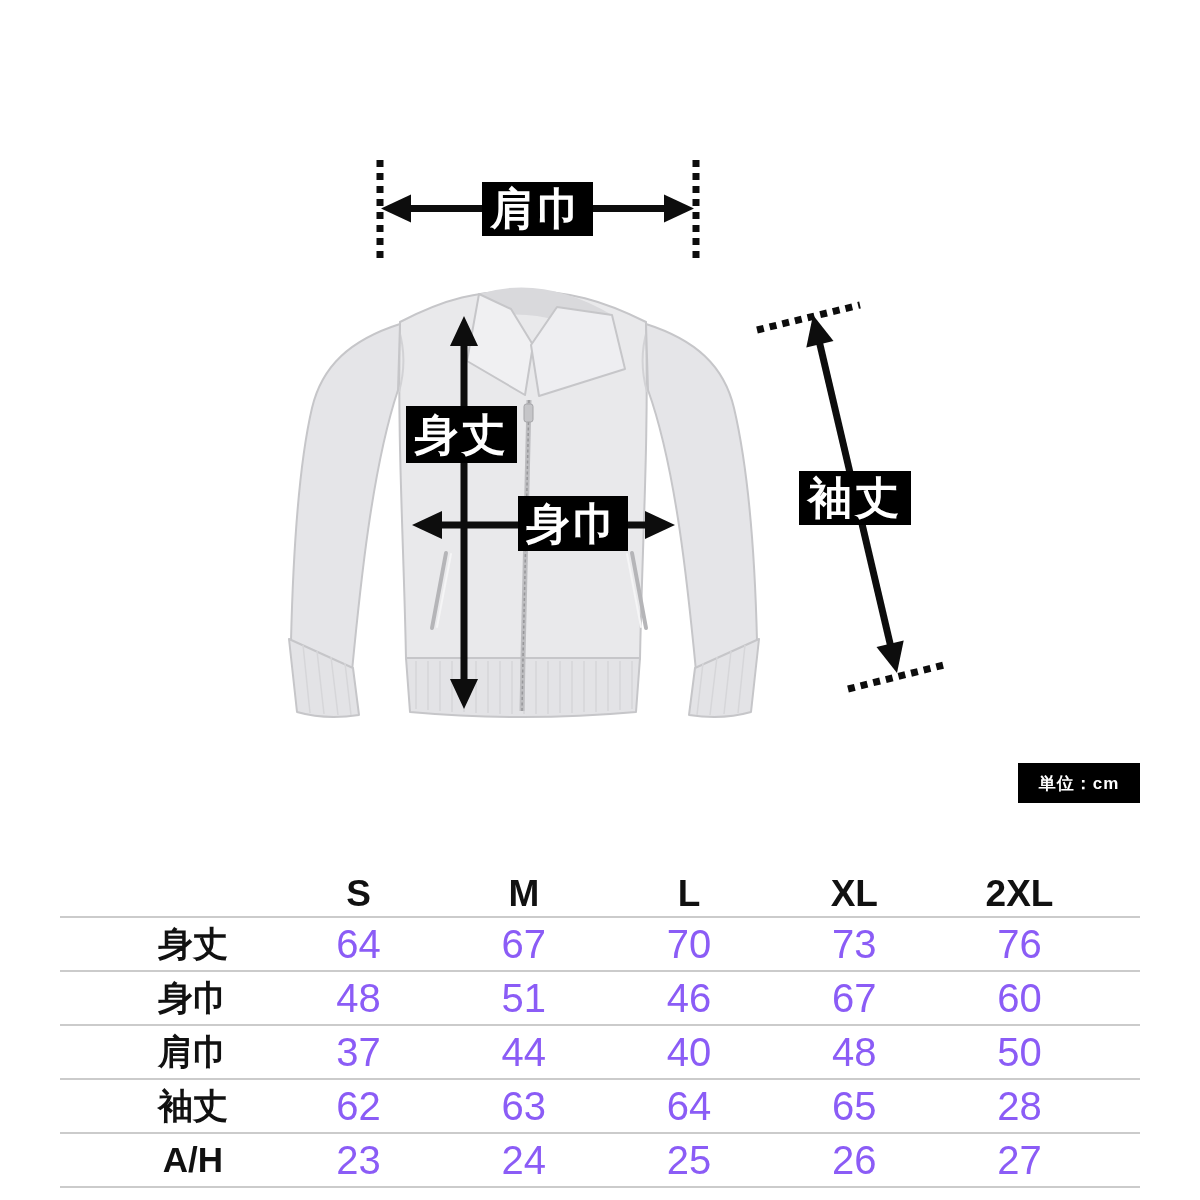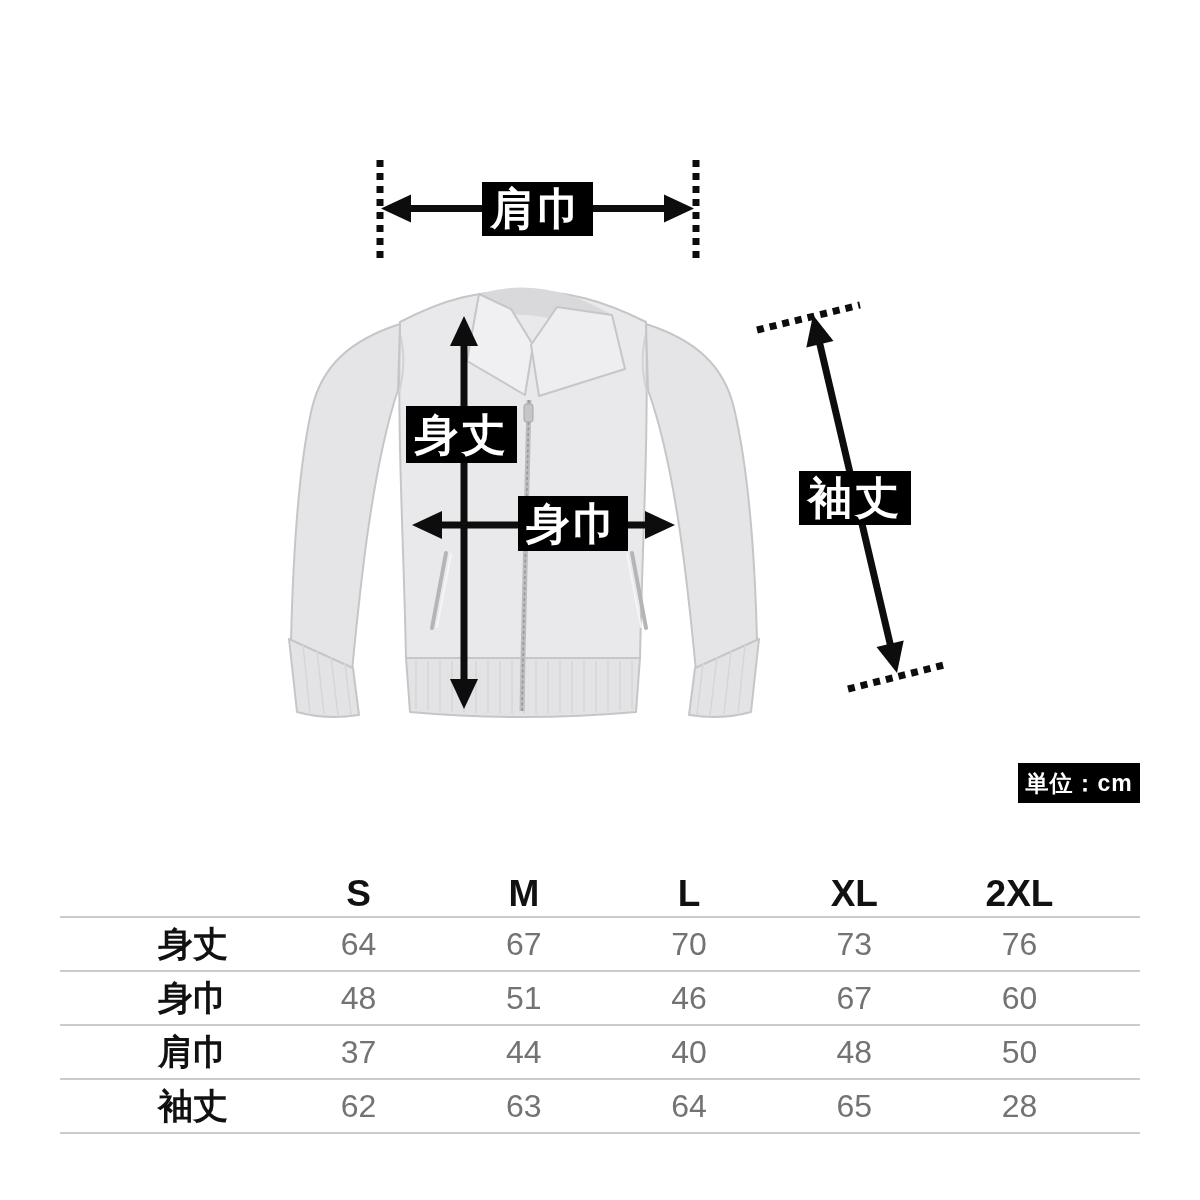--- a/index.html
+++ b/index.html
@@ -27,21 +27,21 @@
   .mlabel-shoulder { left:482px; top:134px; width:111px; height:54px; }
   .mlabel-length   { left:406px; top:358px; width:111px; height:57px; }
   .mlabel-width    { left:518px; top:448px; width:110px; height:55px; }
   .mlabel-sleeve   { left:799px; top:423px; width:112px; height:54px; }
 
   .unit-badge {
     position:absolute;
     left:1018px; top:715px; width:122px; height:40px;
     background:#000000; color:#ffffff;
     display:flex; align-items:center; justify-content:center;
-    font-size:23px; font-weight:700; letter-spacing:1px;
+    font-size:17px; font-weight:700; letter-spacing:1px;
     line-height:1;
   }
 
   table.size-table {
     position:absolute;
     left:60px; top:824px;
     width:1080px;
     border-collapse:collapse;
     table-layout:fixed;
   }
@@ -50,21 +50,21 @@
   table.size-table col.c-sp    { width:3.5%; }
   table.size-table thead tr { height:45px; }
   table.size-table tbody tr { height:54px; }
   table.size-table tr { border-bottom:2px solid #cbcbcb; }
   table.size-table th, table.size-table td {
     text-align:center; vertical-align:middle;
     white-space:nowrap; overflow:visible;
   }
   th.size-col { font-size:37px; font-weight:700; color:#111; }
   th.row-label { font-size:35px; font-weight:700; color:#111; padding-left:50px; }
-  td.size-val { font-size:32px; font-weight:300; color:#737373; }
+  td.size-val { font-size:40px; font-weight:300; color:#8b5cf6; }
   .sp { border:none; }
 </style>
 </head>
 <body>
 
 <div class="page">
 
   <svg class="diagram-svg" width="1200" height="800" viewBox="0 0 1200 800">
 
     <g>
@@ -190,16 +190,25 @@
       </tr>
       <tr>
         <th class="row-label">袖丈</th>
         <td class="size-val">62</td>
         <td class="size-val">63</td>
         <td class="size-val">64</td>
         <td class="size-val">65</td>
         <td class="size-val">28</td>
         <td class="sp"></td>
       </tr>
+      <tr>
+        <th class="row-label">A/H</th>
+        <td class="size-val">23</td>
+        <td class="size-val">24</td>
+        <td class="size-val">25</td>
+        <td class="size-val">26</td>
+        <td class="size-val">27</td>
+        <td class="sp"></td>
+      </tr>
     </tbody>
   </table>
 
 </div>
 
 </body></html>

